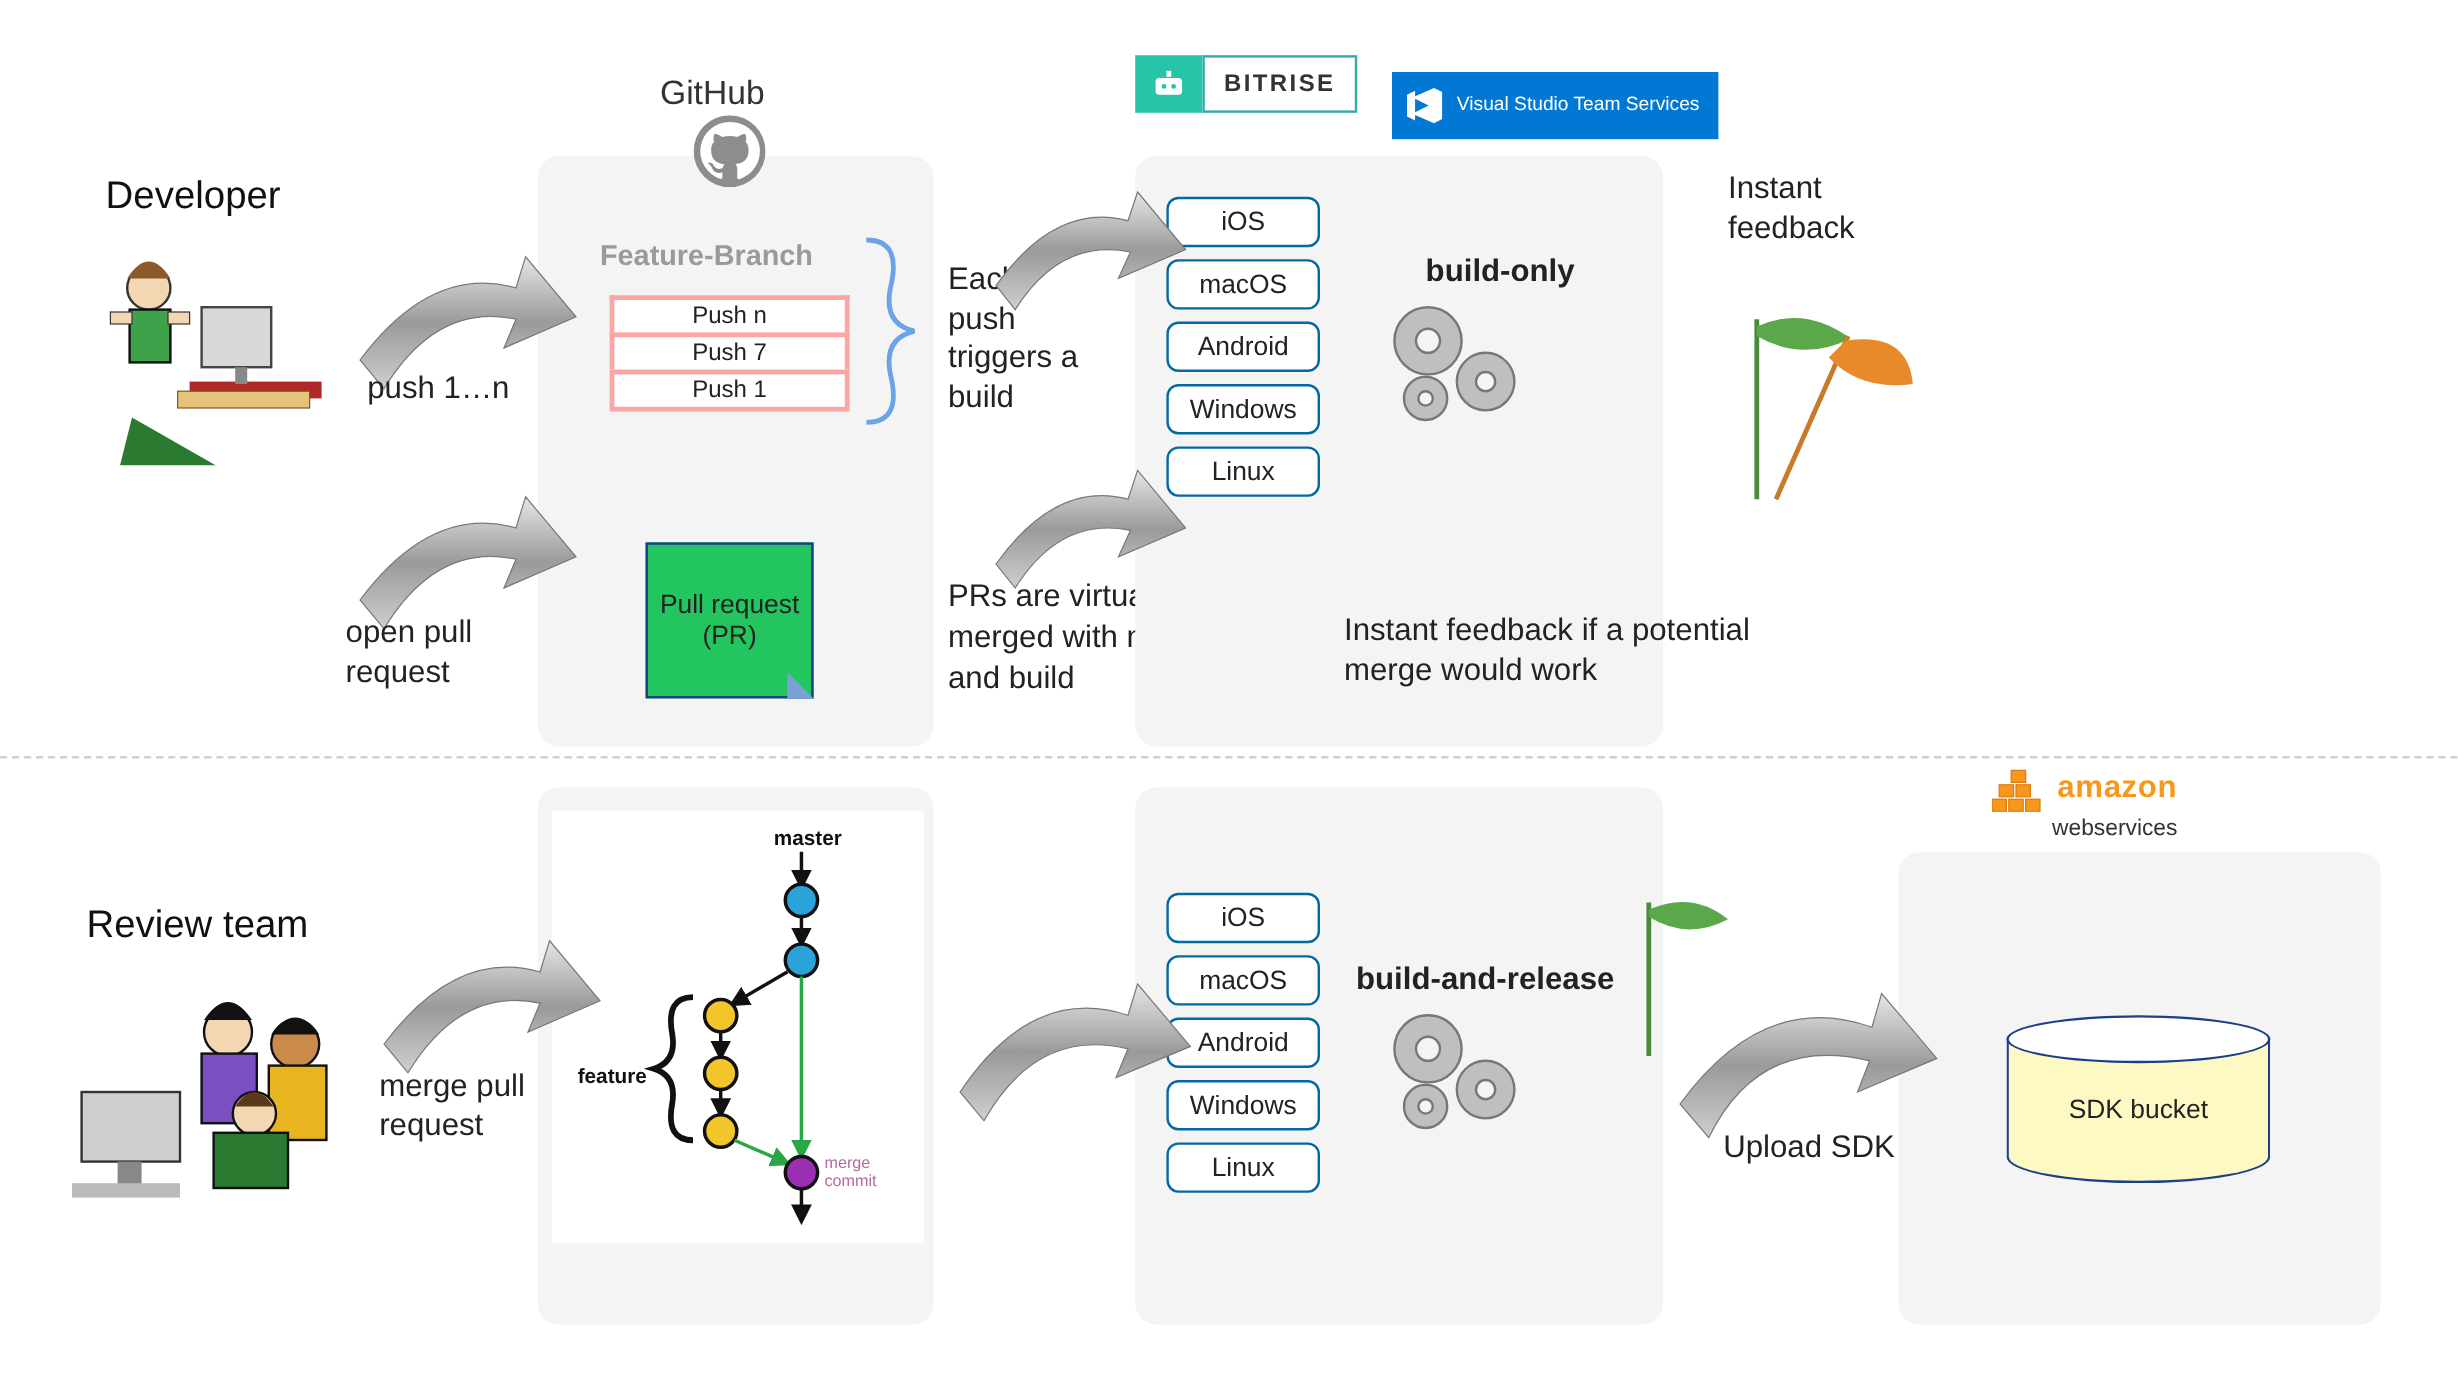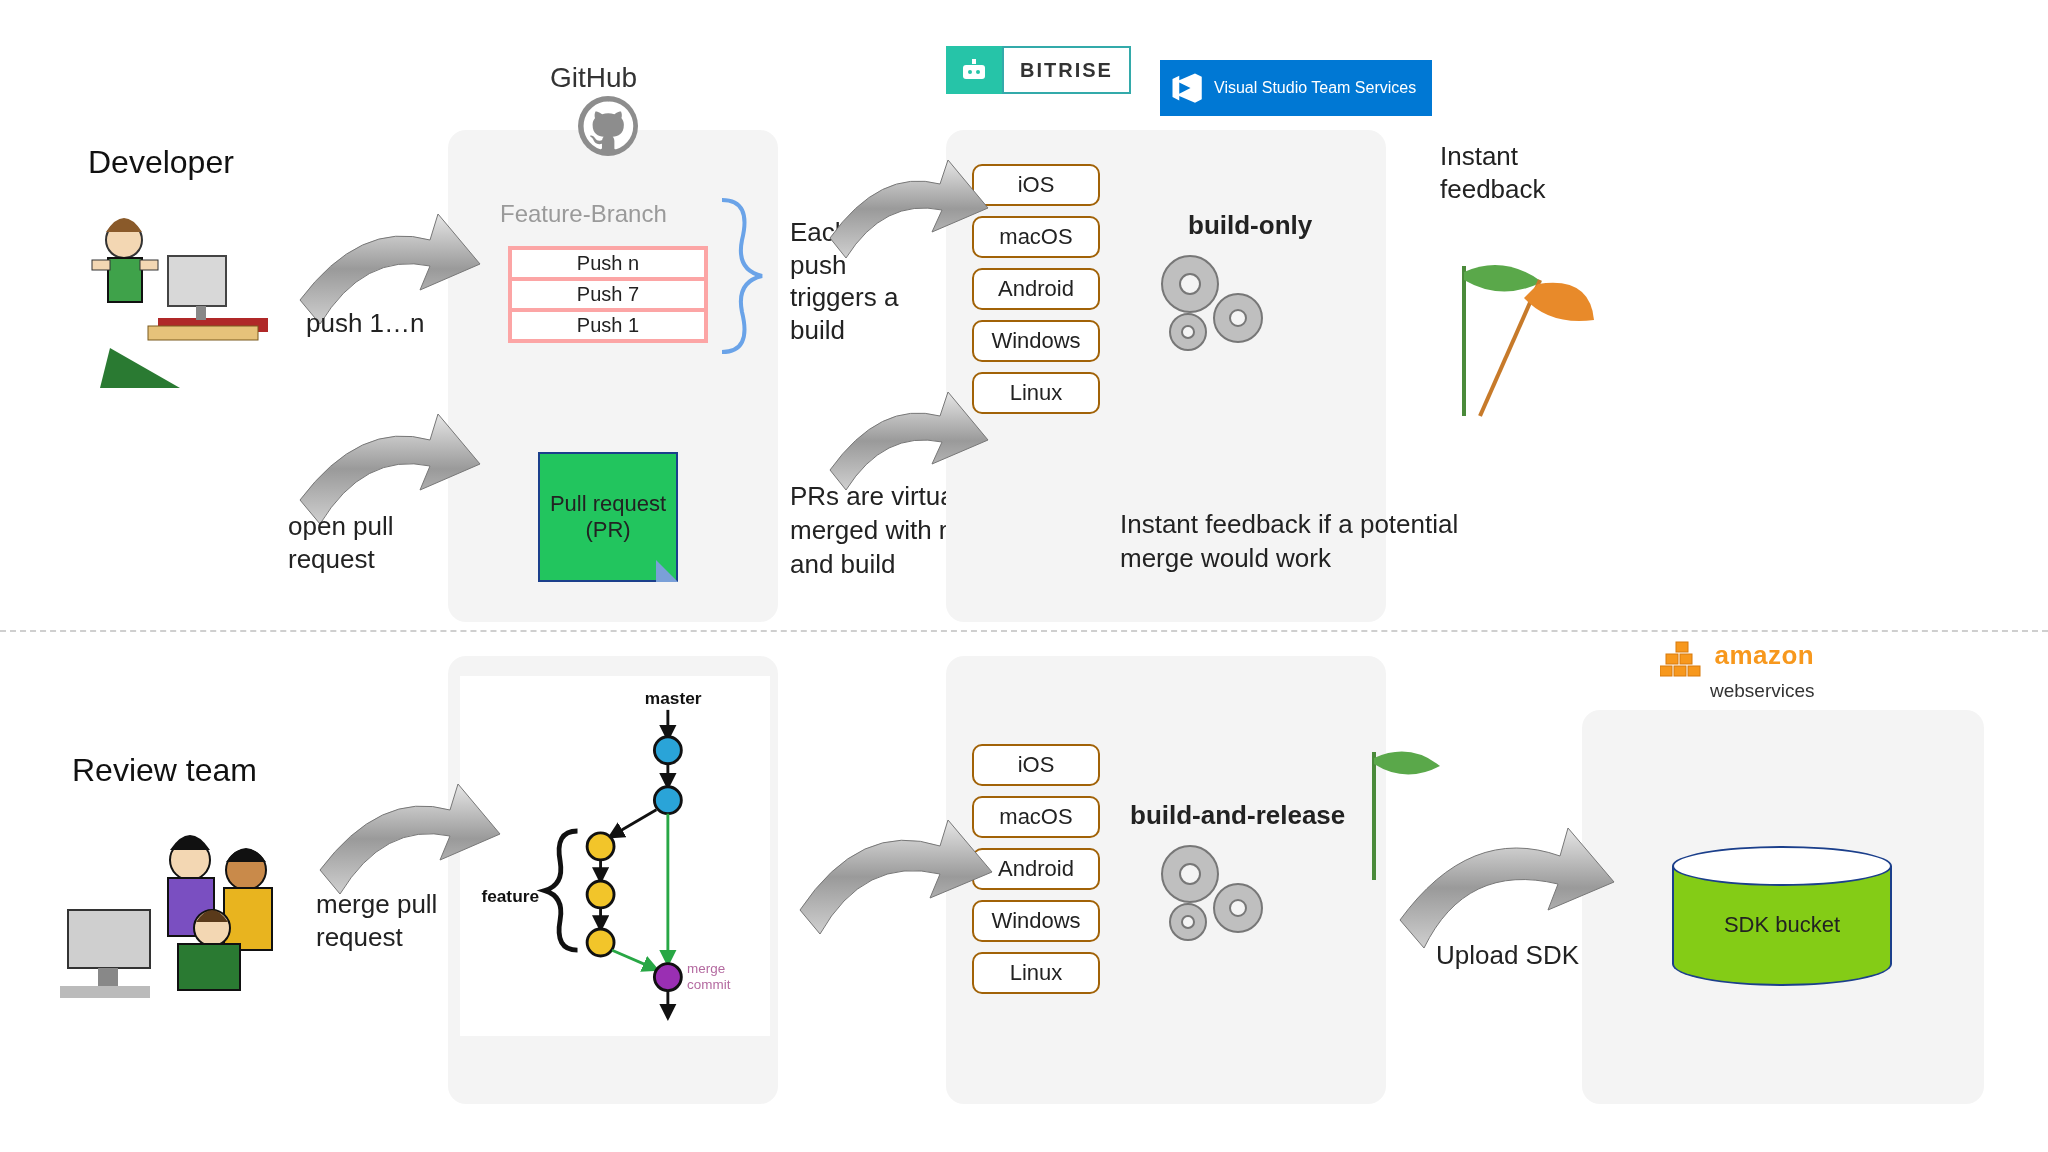--- a/index.html
+++ b/index.html
@@ -44,21 +44,21 @@
   background: #0078d4;
   color: #fff;
   height: 56px;
   display: flex; align-items: center;
   padding: 0 16px 0 8px;
   font-size: 16px;
   line-height: 1.1;
 }
 .badge-vsts .vs-icon { width: 36px; height: 36px; margin-right: 10px; fill: #fff; }
 .pill {
-  border: 2px solid #a16207;
+  border: 2px solid #0369a1;
   background: #fff;
   border-radius: 10px;
   text-align: center;
   font-size: 22px;
   padding: 6px 0;
   width: 128px;
 }
 .pill-stack { position: absolute; display: flex; flex-direction: column; gap: 10px; }
 .push-row {
   border: 4px solid #fca5a5;
@@ -95,32 +95,32 @@
   border: 2px solid #1b3f8b;
   border-radius: 50%;
   background: #fff;
   position: relative; z-index: 2;
 }
 .cylinder .body {
   width: 100%; height: 120px;
   border: 2px solid #1b3f8b;
   border-top: none;
   border-radius: 0 0 110px 110px / 0 0 22px 22px;
-  background: #84cc16;
+  background: #fef9c3;
   margin-top: -20px;
   display: flex; align-items: center; justify-content: center;
   font-size: 22px;
 }
 .dashed-divider {
   position: absolute; left: 0; width: 2048px; top: 630px;
   border-top: 2px dashed #cfcfcf;
 }
 .arrow-svg { position: absolute; }
 .flag-svg { position: absolute; }
-.feature-label { position: absolute; font-size: 24px; color: #9a9a9a; font-weight: 400; }
+.feature-label { position: absolute; font-size: 24px; color: #9a9a9a; font-weight: 700; }
 .gh-heading { position: absolute; font-size: 28px; color: #333; }
 .bold { font-weight: 700; }
 .aws-badge { position: absolute; font-family: Arial, sans-serif; }
 .aws-badge .amazon { color: #f7981d; font-weight: 900; font-size: 26px; letter-spacing: 0.5px; }
 .aws-badge .ws { color: #333; font-size: 19px; }
 .merge-graph { position: absolute; background: #fff; padding: 6px; }
 .merge-graph text { font-family: Arial, sans-serif; }
 </style>
 </head>
 <body>

